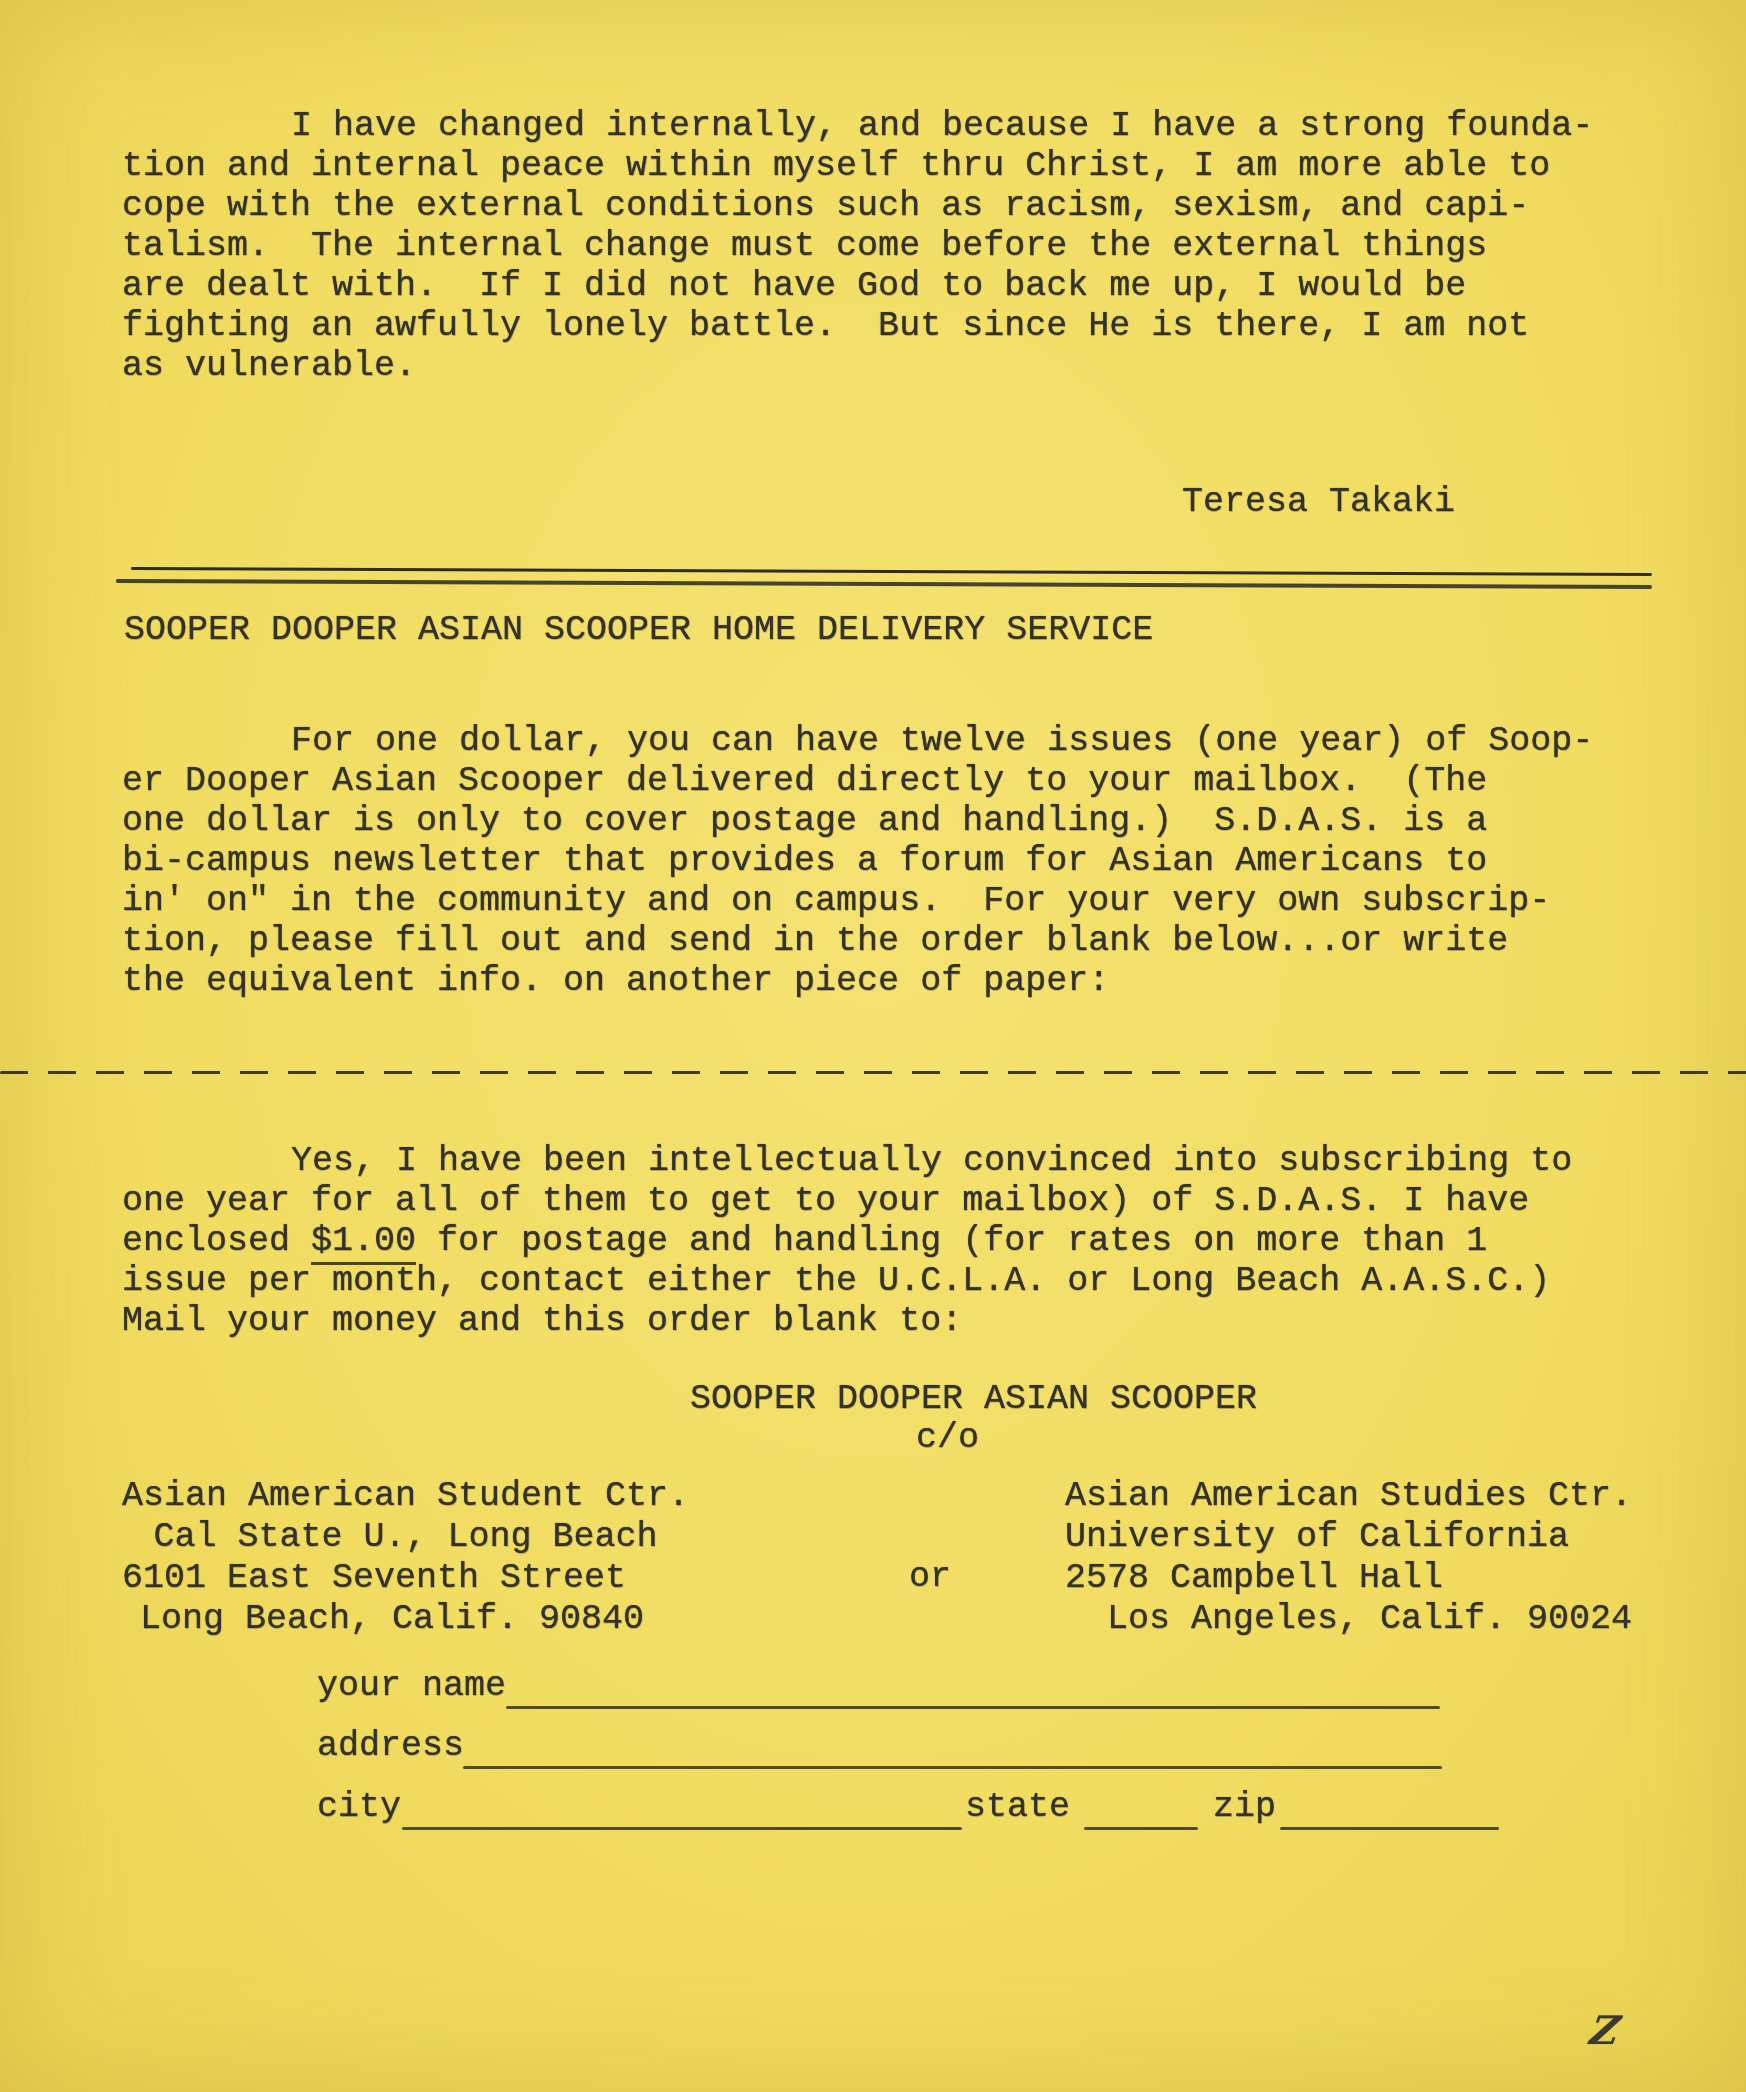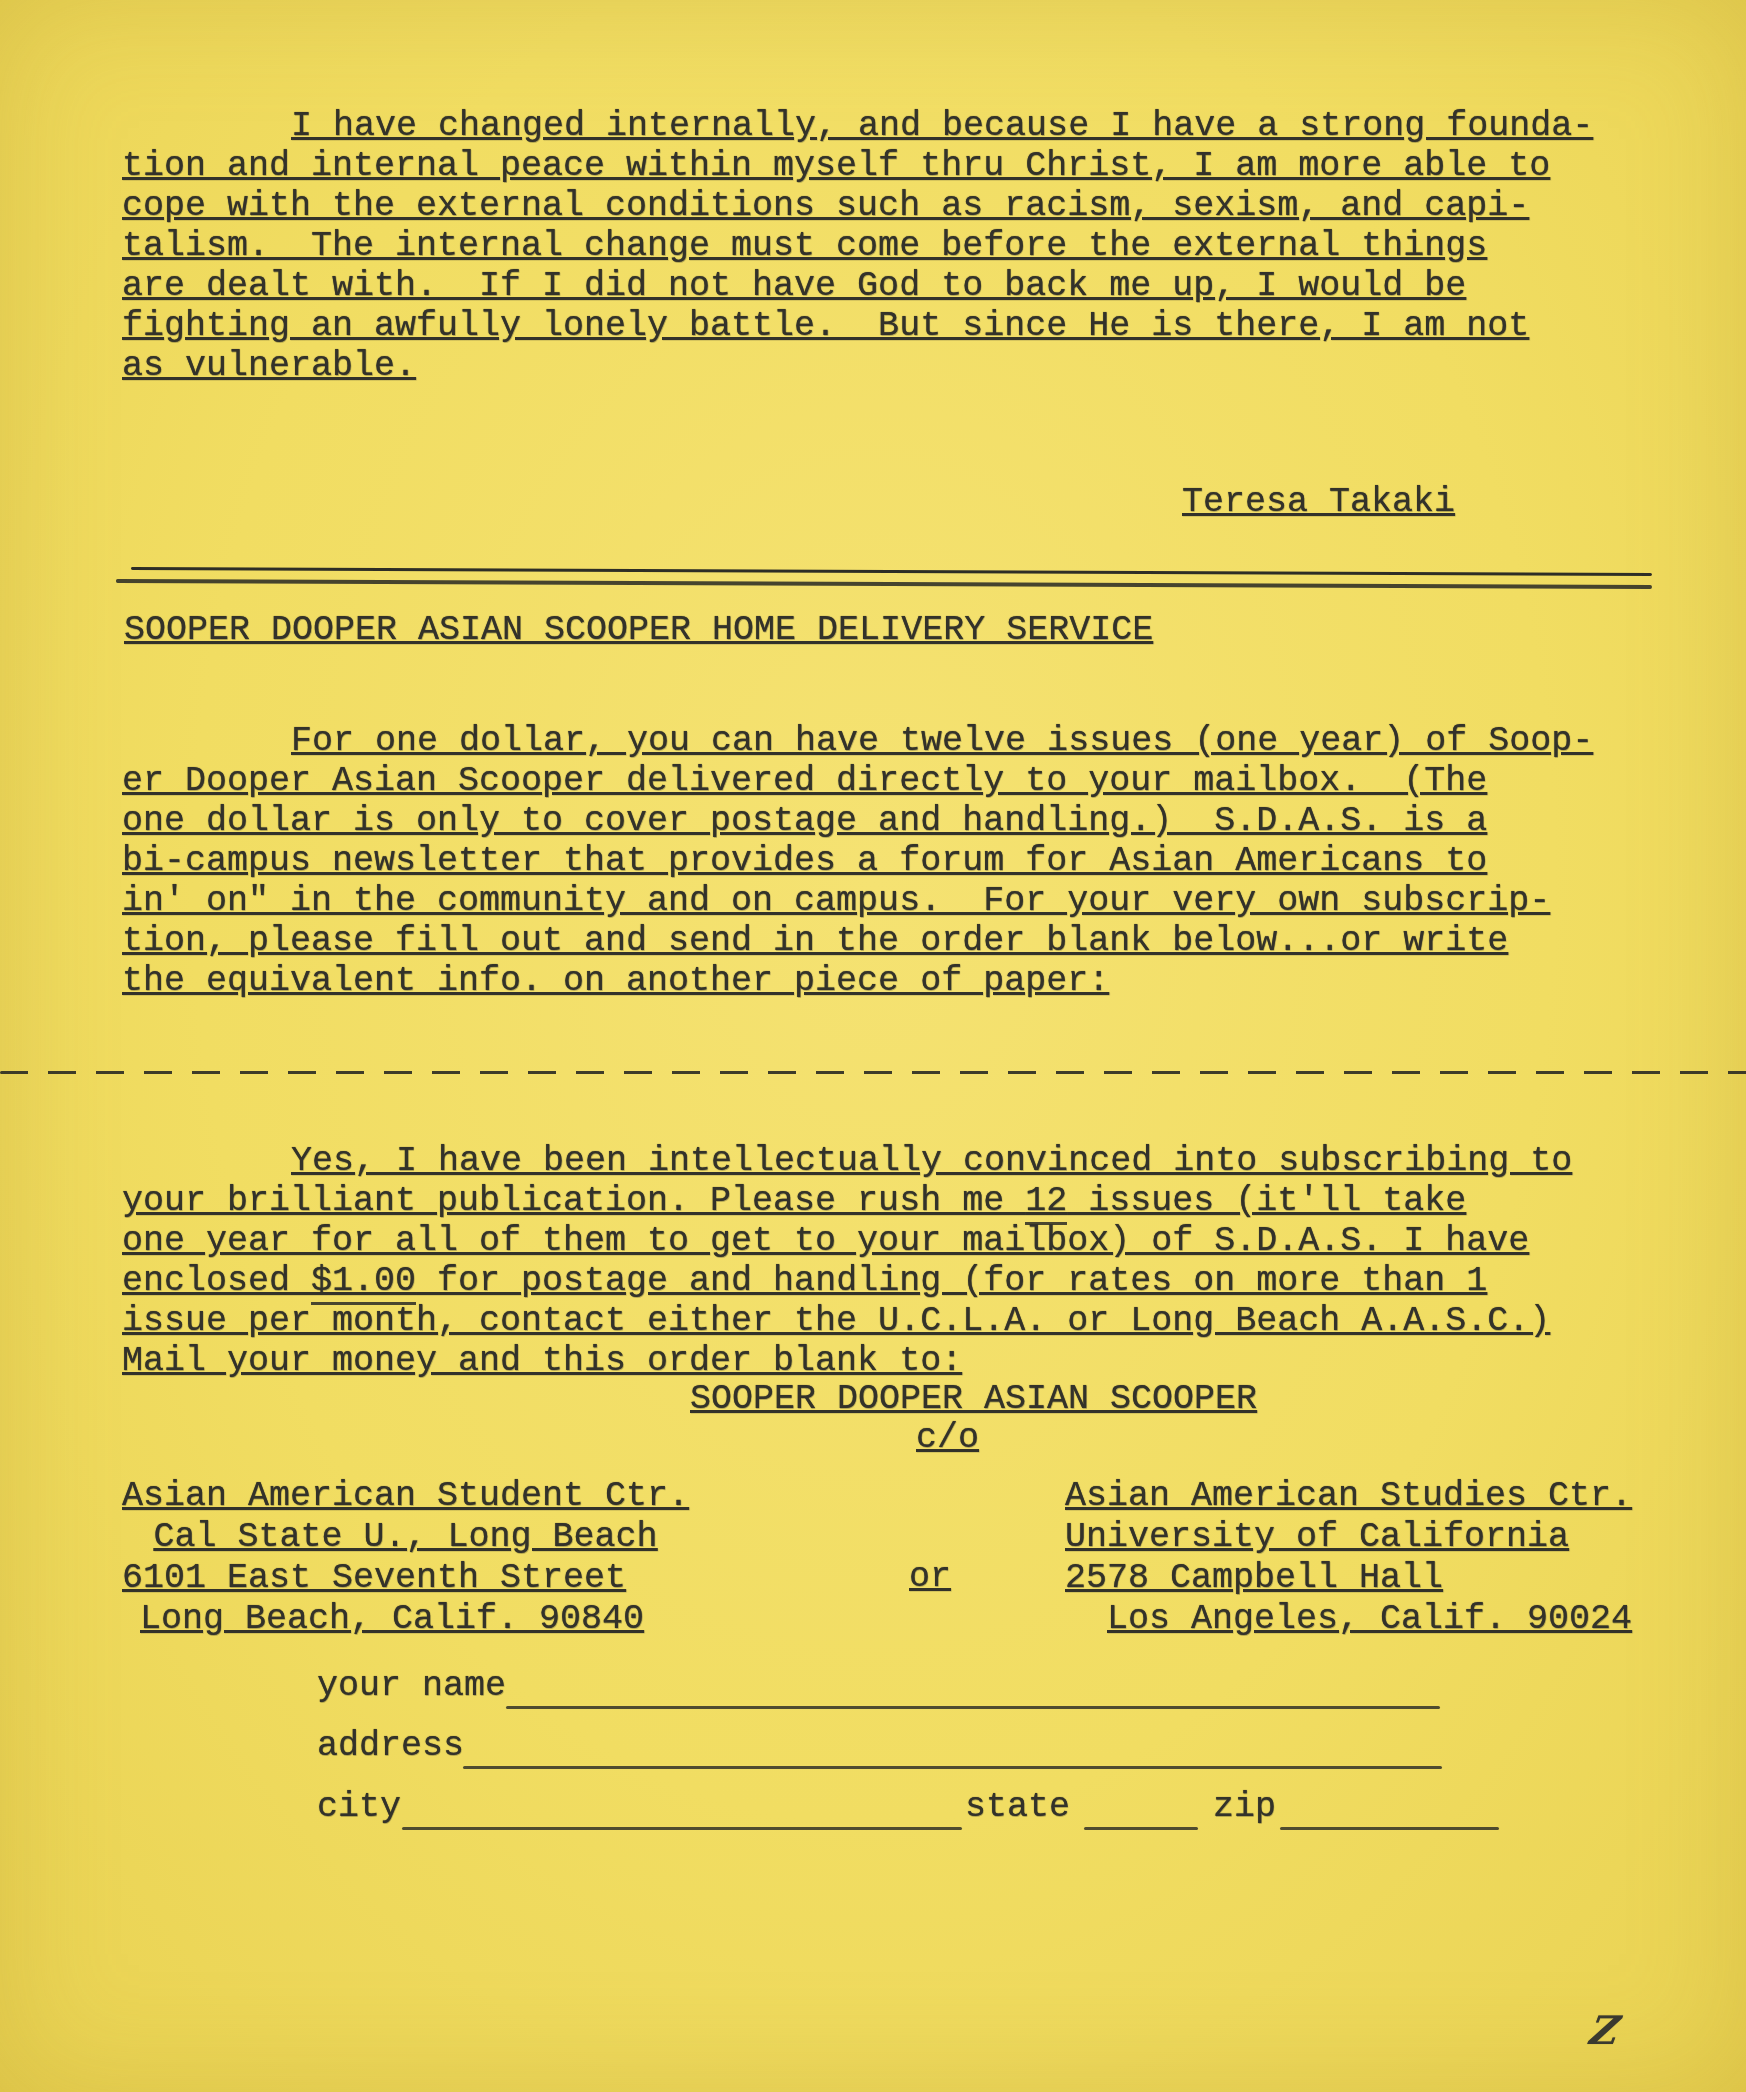--- a/index.html
+++ b/index.html
@@ -9,21 +9,21 @@
     background:
       radial-gradient(ellipse at 50% 42%, #f5e272 0%, #f1dd62 55%, #e9d252 100%);
     box-shadow: inset 0 0 116px rgba(176,148,40,.28);
     font-family:"Liberation Mono","DejaVu Sans Mono",monospace;
     font-size:35px;
     color:#33322a;
     overflow:hidden;
   }
   .blk{position:absolute;}
   .ln{height:40px;line-height:40px;white-space:pre;
-      text-shadow:0 0 1px rgba(48,47,38,.8), 0.6px 0.6px 0 rgba(48,47,38,.25);text-decoration:underline;}
+      text-shadow:0 0 1px rgba(48,47,38,.8), 0.6px 0.6px 0 rgba(48,47,38,.25);}
   .ind{text-indent:169px;}
   .ln span{white-space:pre;}
   .u{border-bottom:3.3px solid rgba(44,44,36,.85);padding-bottom:0.8px;}
   .rule{position:absolute;background:#2e2e26;border-radius:1.7px;}
   .rule.soft{opacity:.88;}
   .cutline{
     position:absolute;height:3.3px;
     background:repeating-linear-gradient(90deg,
       rgba(42,42,34,.9) 0 28px, rgba(42,42,34,0) 28px 48px);
     border-radius:1.7px;
@@ -69,21 +69,20 @@
     <div class="ln">bi-campus newsletter that provides a forum for Asian Americans to</div>
     <div class="ln">in' on" in the community and on campus.  For your very own subscrip-</div>
     <div class="ln">tion, please fill out and send in the order blank below...or write</div>
     <div class="ln">the equivalent info. on another piece of paper:</div>
   </div>
 
   <div class="cutline" style="left:0;top:1071px;width:1747px;"></div>
 
   <div class="blk" style="left:122px;top:1141px;">
     <div class="ln ind">Yes, I have been intellectually convinced into subscribing to</div>
-    <div class="ln"><span>your brilliant publication. Please rush me </span><span class="u">12</span><span> issues (it'll take</span></div>
     <div class="ln">one year for all of them to get to your mailbox) of S.D.A.S. I have</div>
     <div class="ln"><span>enclosed </span><span class="u">$1.00</span><span> for postage and handling (for rates on more than 1</span></div>
     <div class="ln">issue per month, contact either the U.C.L.A. or Long Beach A.A.S.C.)</div>
     <div class="ln">Mail your money and this order blank to:</div>
   </div>
 
   <div class="blk ln" style="left:690px;top:1379px;">SOOPER DOOPER ASIAN SCOOPER</div>
   <div class="blk ln" style="left:916px;top:1418px;">c/o</div>
 
   <div class="blk" style="left:122px;top:1476px;">

